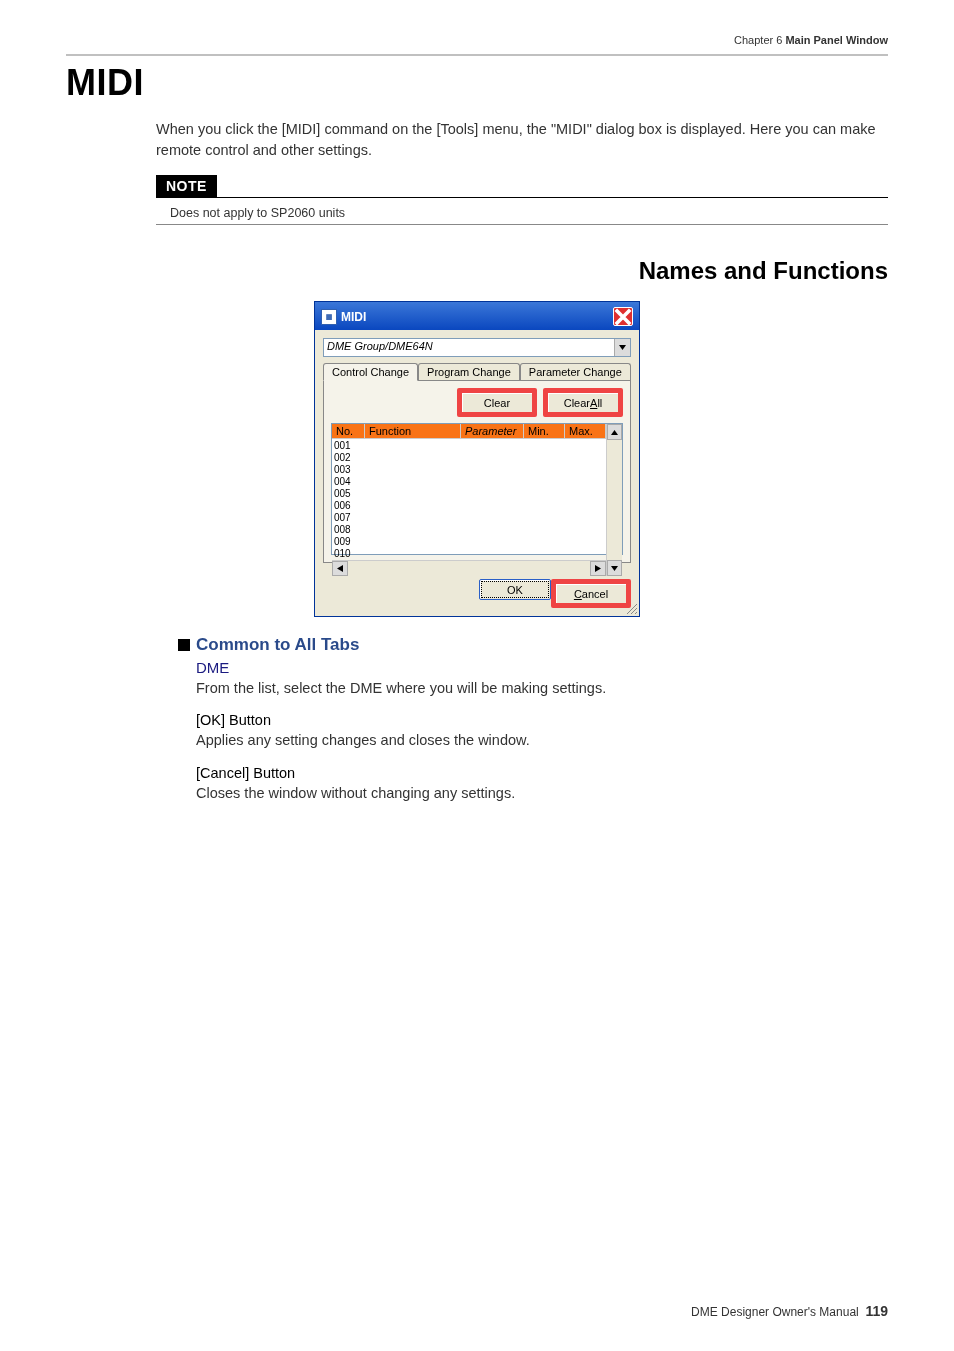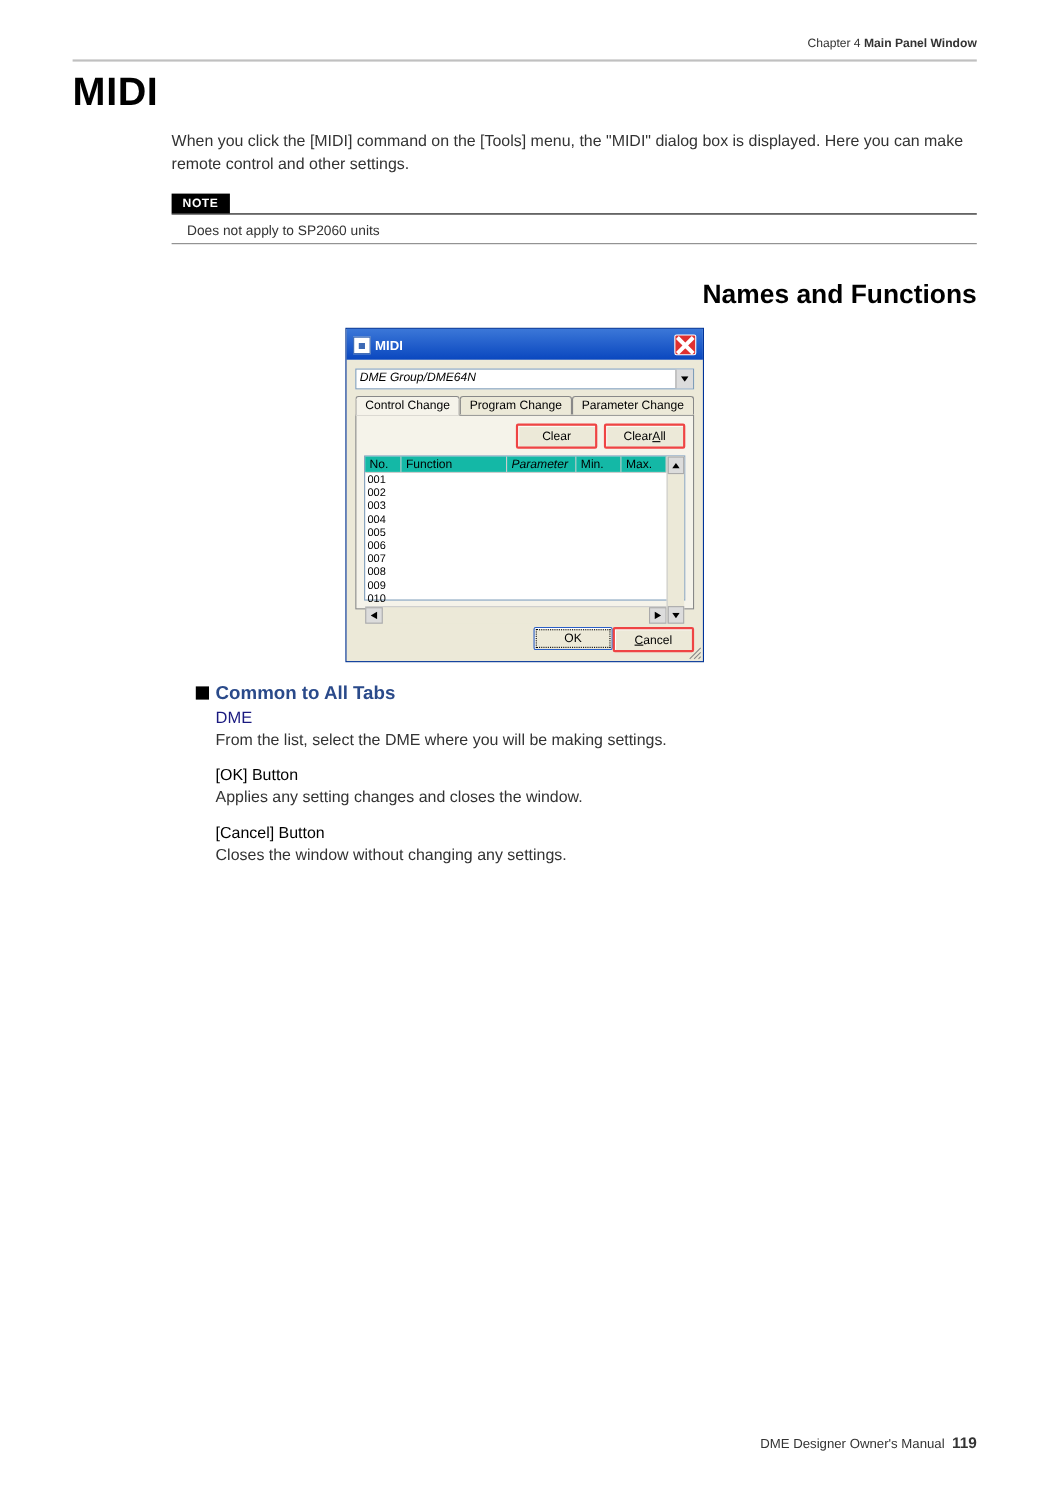--- a/index.html
+++ b/index.html
@@ -40,21 +40,21 @@
     line-height: 1.45;
     color: #333;
   }
   .note-block {
     margin-left: 90px;
     margin-top: 14px;
   }
   .note-label {
     background: #000;
     color: #fff;
-    font-size: 11px;
+    font-size: 14px;
     font-weight: bold;
     padding: 3px 10px;
     display: inline-block;
     letter-spacing: 0.5px;
   }
   .note-hr-top {
     border: none;
     border-top: 1px solid #000;
     margin: 0;
   }
@@ -181,21 +181,21 @@
   .btn-row {
     display: flex;
     justify-content: flex-end;
     gap: 6px;
     margin-bottom: 6px;
   }
   .win-btn {
     min-width: 58px;
     height: 19px;
     background: #ece9d8;
-    border: 2px solid #ef4444;
+    border: 5px solid #ef4444;
     border-radius: 2px;
     font-size: 11px;
     display: flex;
     align-items: center;
     justify-content: center;
     box-shadow: inset 1px 1px 0 #fff;
     padding: 0 6px;
   }
   .win-btn.default {
     outline: 1px dotted #000;
@@ -210,21 +210,21 @@
     flex-direction: column;
   }
   .lv-header {
     display: flex;
     font-size: 11px;
     border-bottom: 1px solid #ccc;
   }
   .lv-col {
     border-right: 1px solid #ccc;
     padding: 1px 4px;
-    background: #14b8a6;
+    background: #f97316;
     white-space: nowrap;
     overflow: hidden;
   }
   .lv-col.no { width: 24px; }
   .lv-col.fn { flex: 1; }
   .lv-col.pa { width: 54px; font-style: italic; }
   .lv-col.mi { width: 32px; }
   .lv-col.ma { width: 32px; }
   .lv-scroll-v {
     width: 15px;
@@ -333,21 +333,21 @@
     font-size: 14px;
   }
 </style>
 </head>
 <body>
 
 <div class="page-wrap">
 <div class="page">
 
   <div class="chapter-header">
-    <span>Chapter 4</span>
+    <span>Chapter 6</span>
     <span class="bold">Main Panel Window</span>
   </div>
   <hr class="header-rule">
 
   <h1 class="h1">MIDI</h1>
 
   <p class="body-text">When you click the [MIDI] command on the [Tools] menu, the "MIDI" dialog box is displayed. Here you can make remote control and other settings.</p>
 
   <div class="note-block">
     <span class="note-label">NOTE</span>

